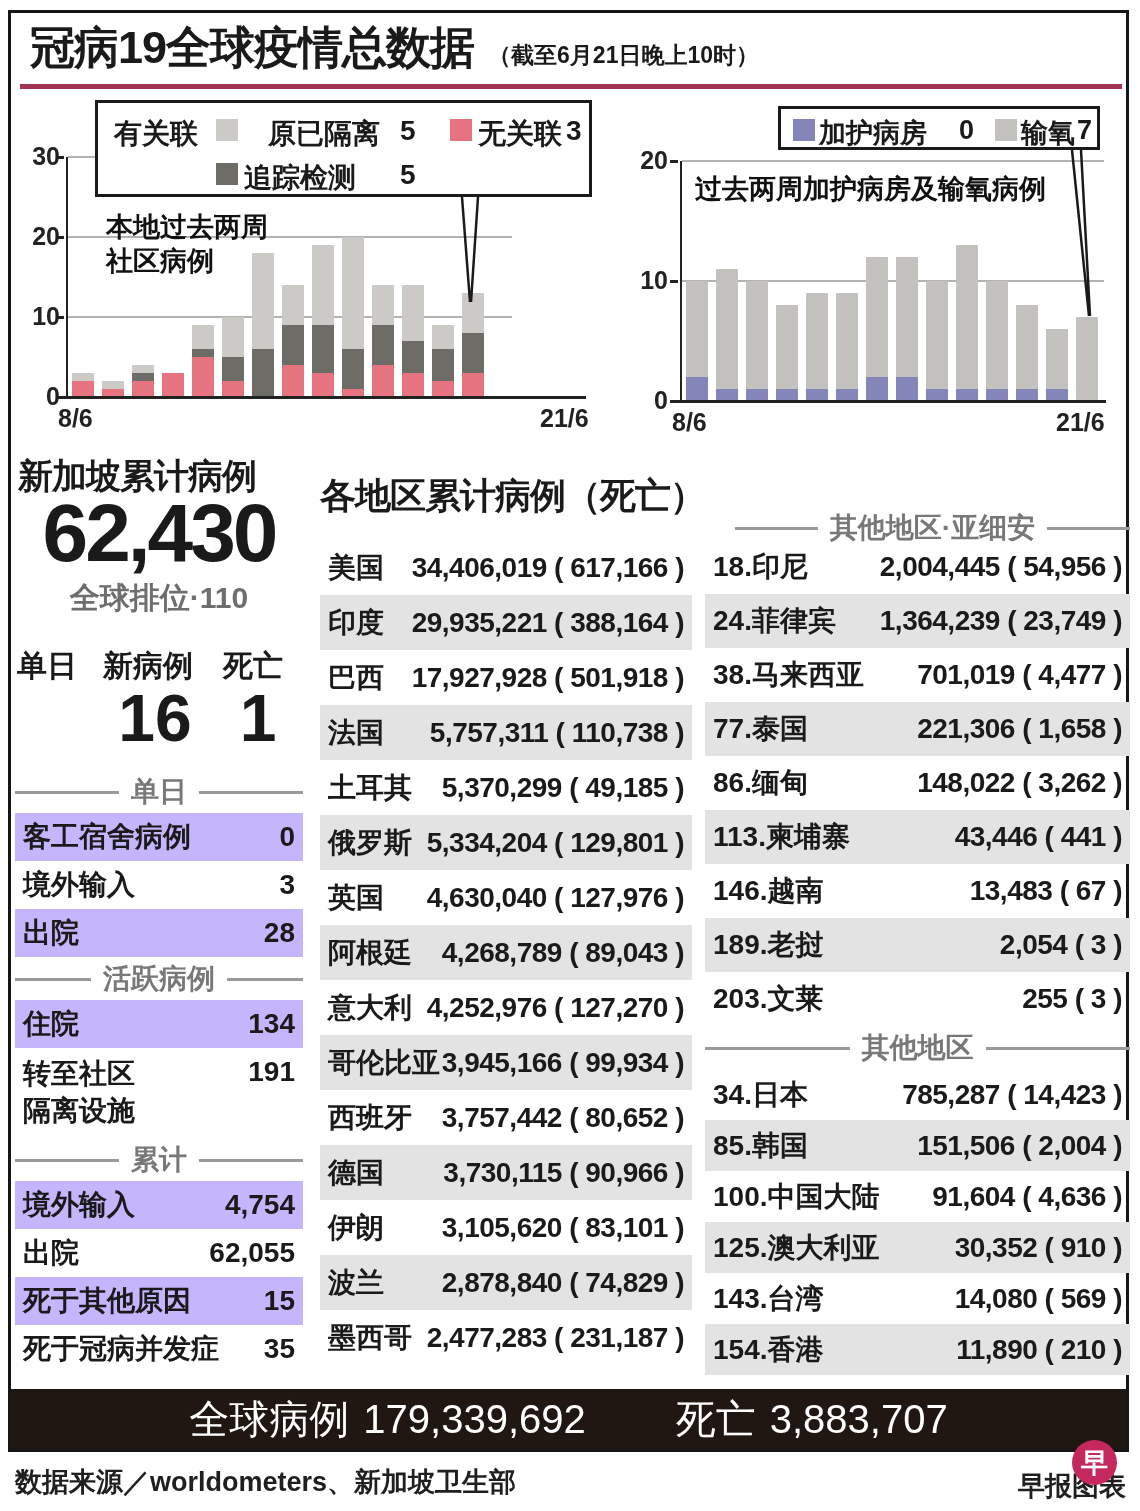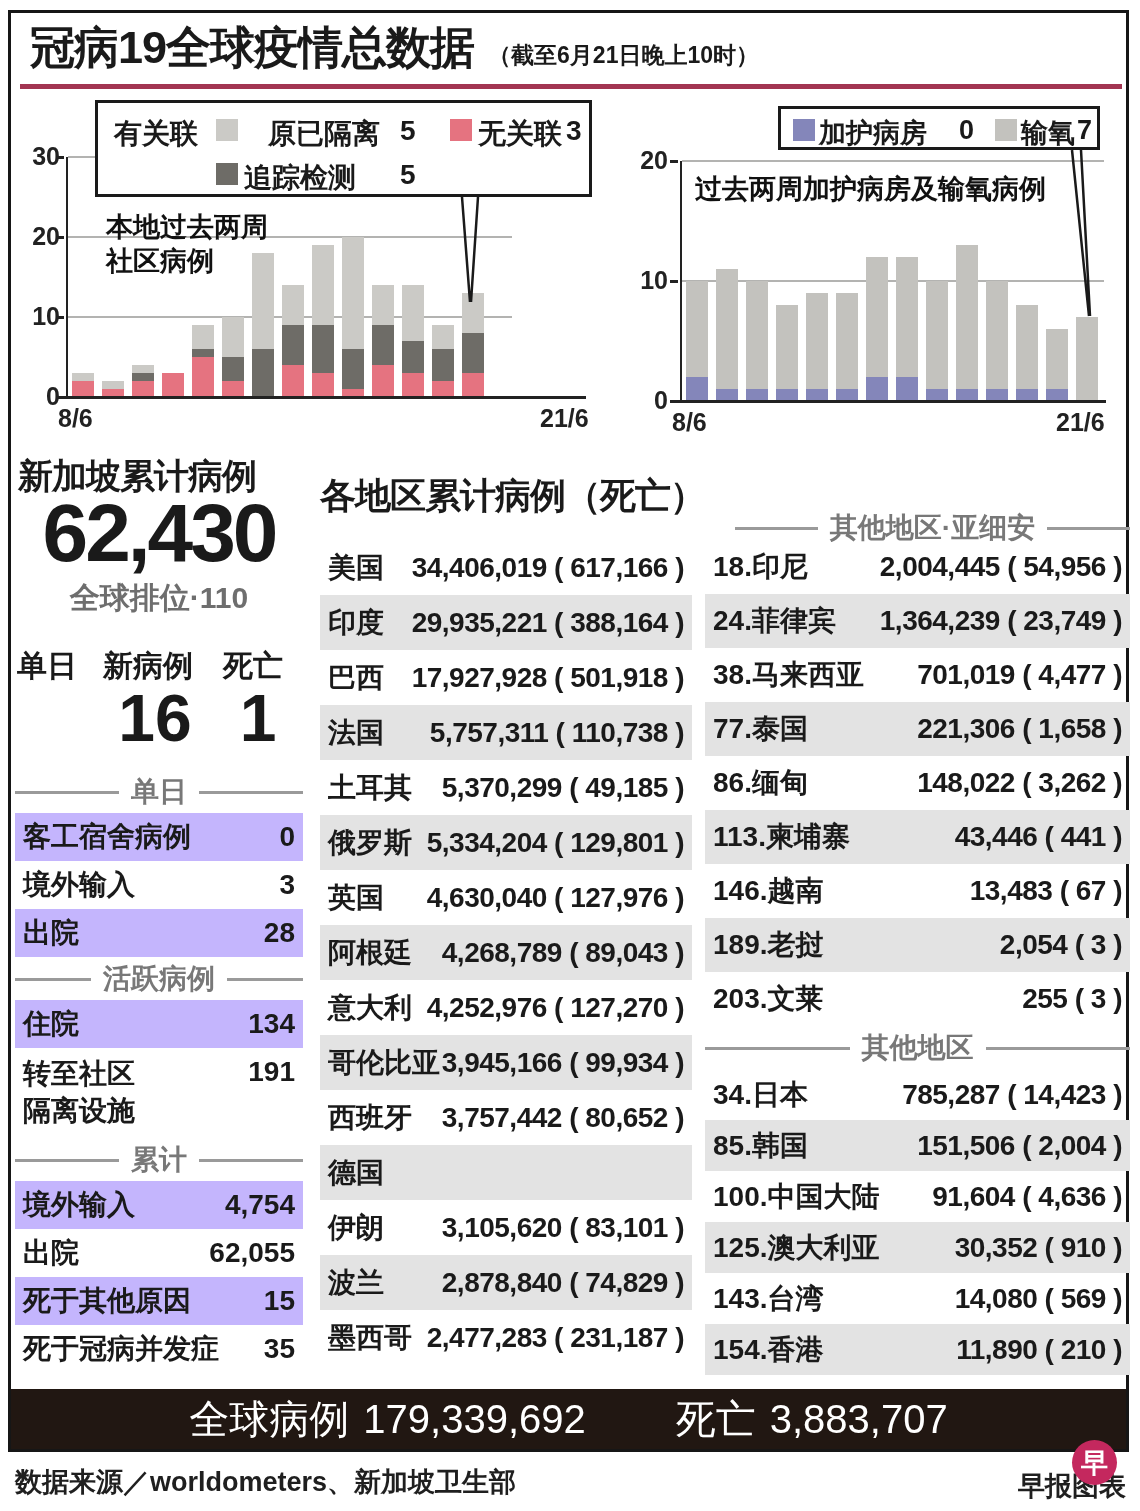--- a/index.html
+++ b/index.html
@@ -409,20 +409,21 @@
         <div class="reg-row shade">
           <span>哥伦比亚</span>
           <span class="num">3,945,166 ( 99,934 )</span>
         </div>
         <div class="reg-row">
           <span>西班牙</span>
           <span class="num">3,757,442 ( 80,652 )</span>
         </div>
         <div class="reg-row shade">
           <span>德国</span>
+          <span class="num">3,730,115 ( 90,966 )</span>
         </div>
         <div class="reg-row">
           <span>伊朗</span>
           <span class="num">3,105,620 ( 83,101 )</span>
         </div>
         <div class="reg-row shade">
           <span>波兰</span>
           <span class="num">2,878,840 ( 74,829 )</span>
         </div>
         <div class="reg-row">

